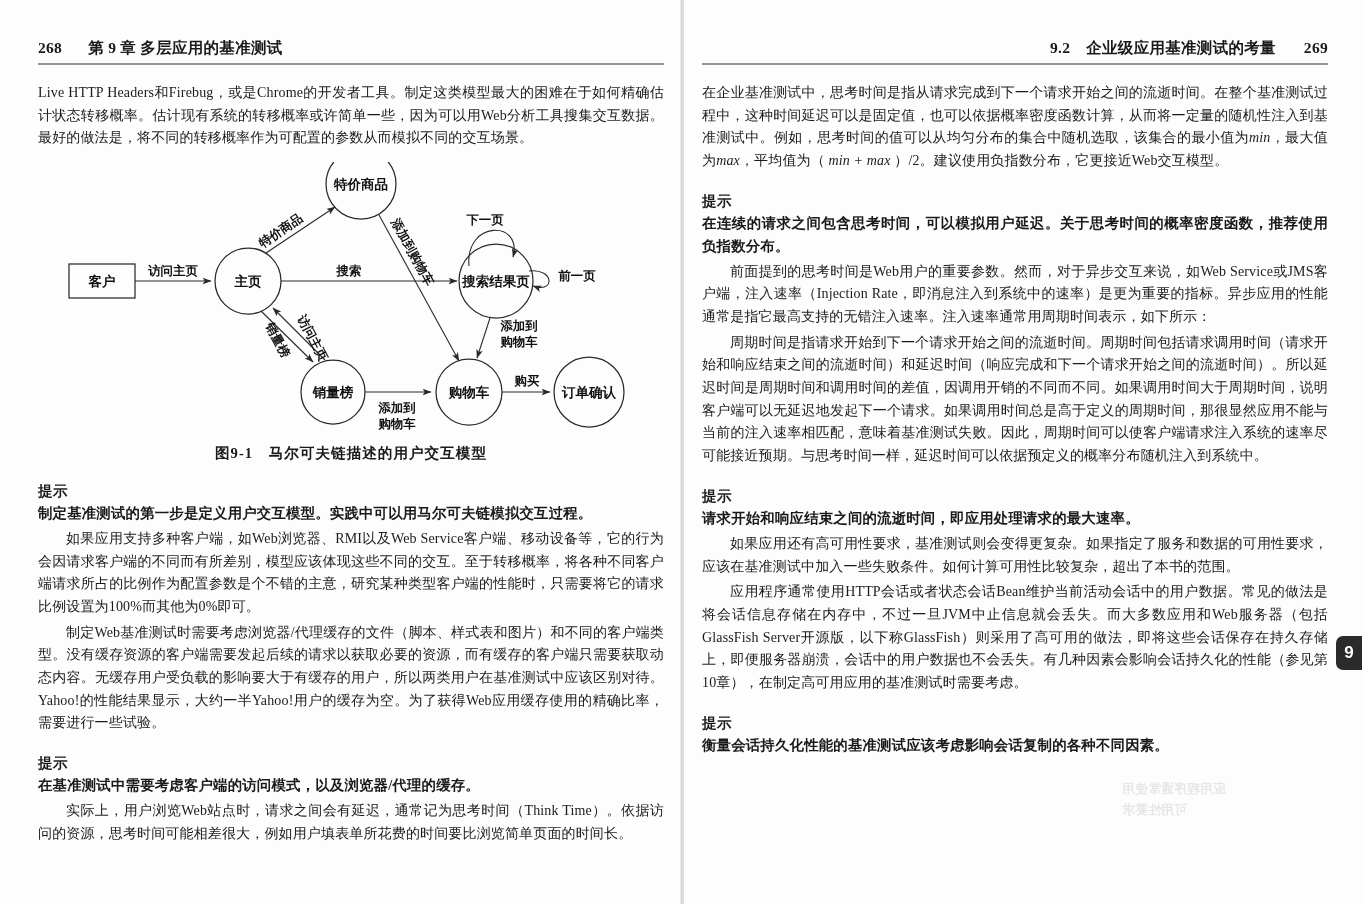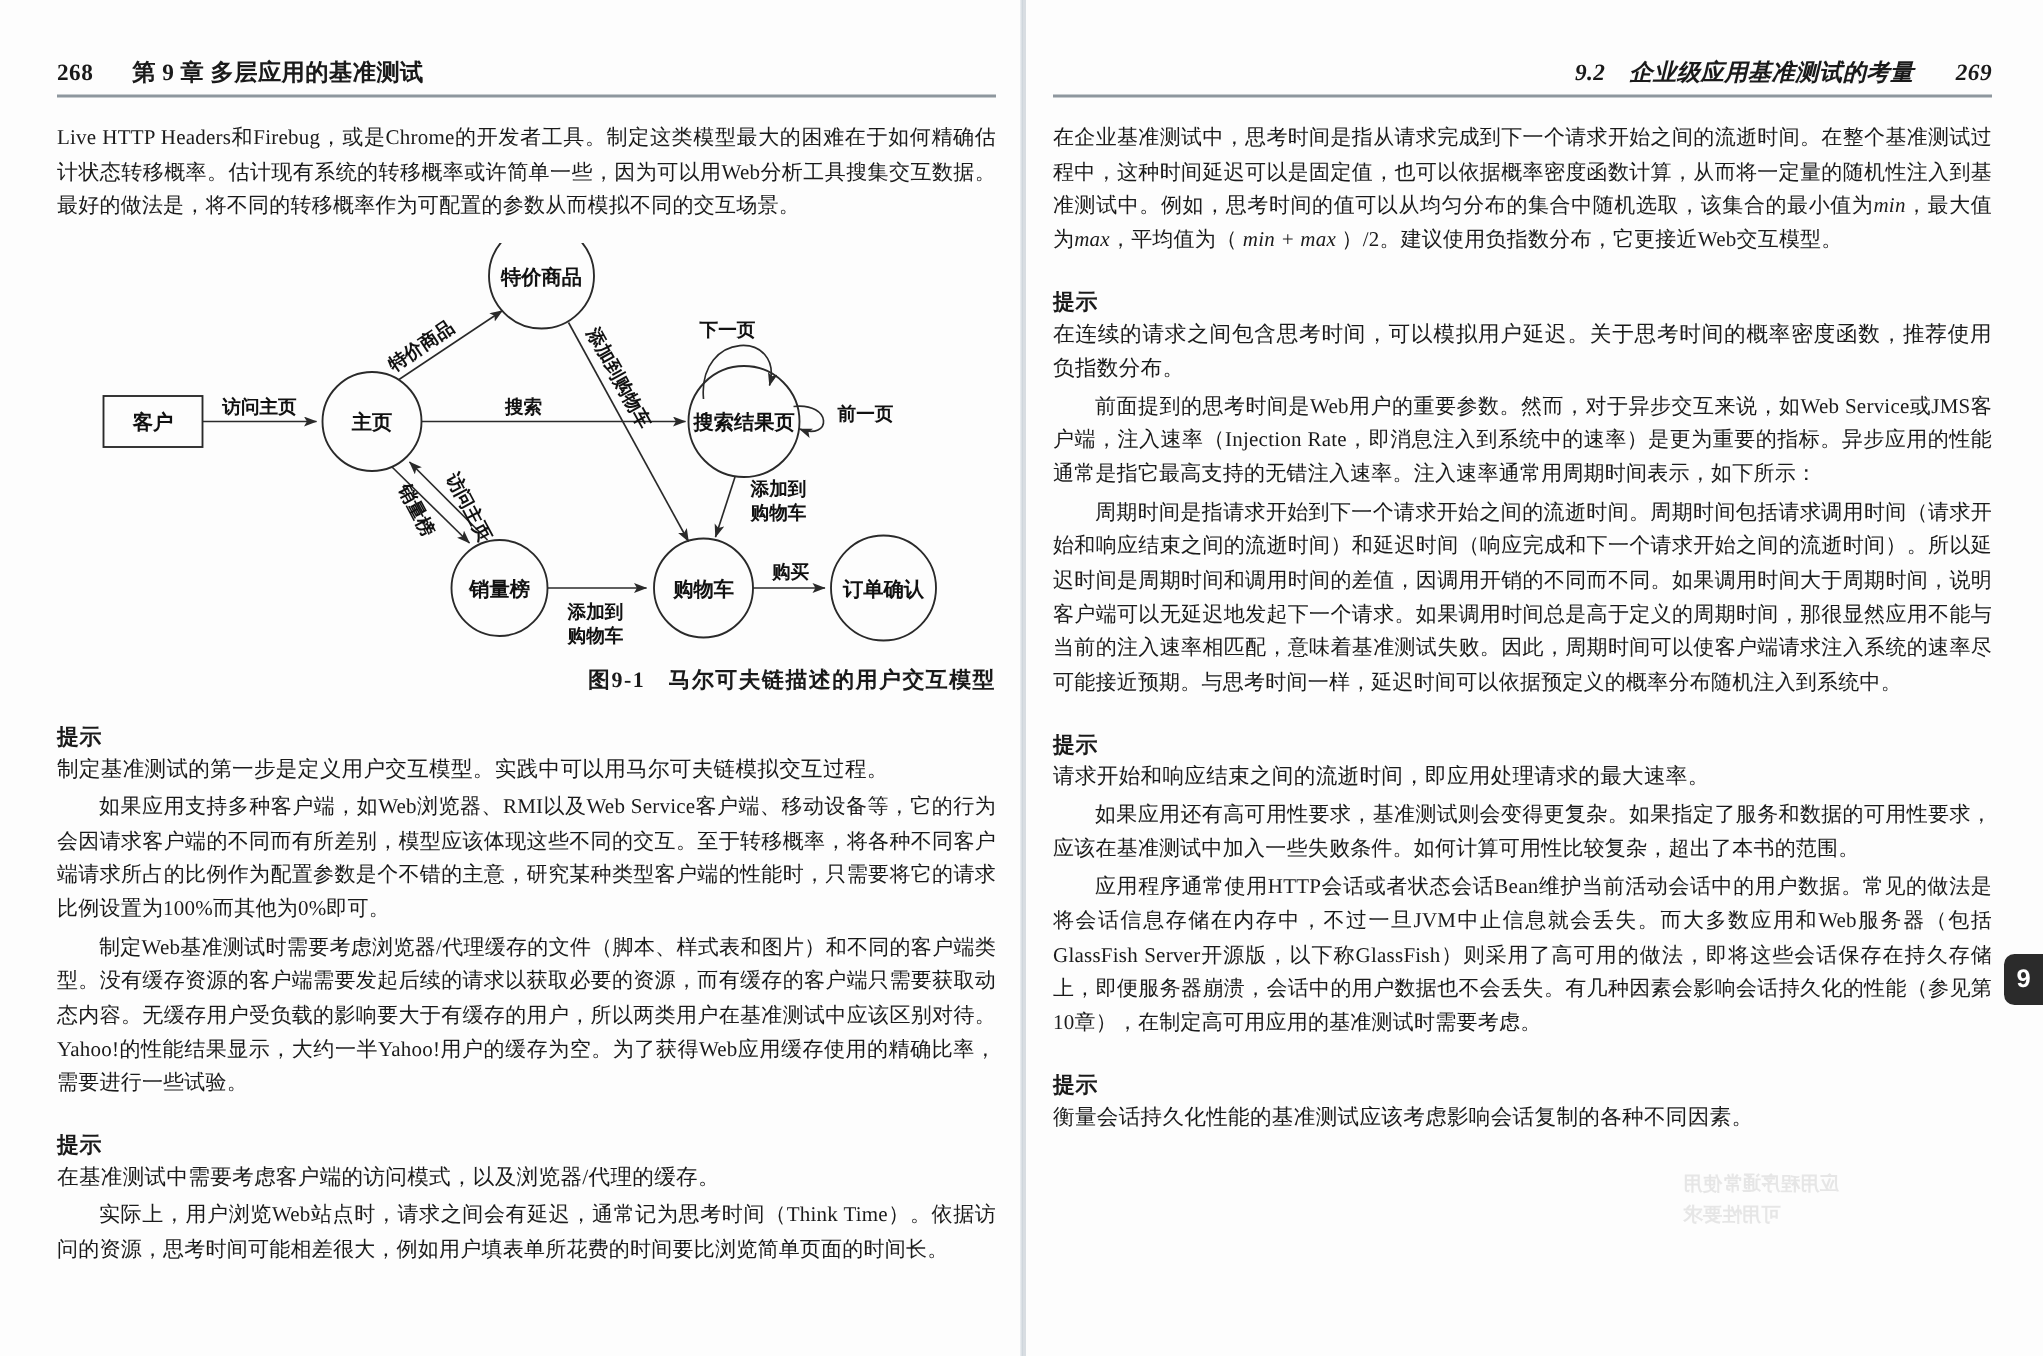--- a/index.html
+++ b/index.html
@@ -48,21 +48,21 @@
   
   .runhead {
     display: flex;
     align-items: baseline;
     font-weight: bold;
     font-size: 15.5px;
     padding-top: 38px;
     letter-spacing: 0.3px;
   }
   .runhead.left .folio { margin-right: 26px; }
-  .runhead.right { justify-content: flex-end; font-style: italic; }
+  .runhead.right { justify-content: flex-end; }
   .runhead.right .folio { margin-left: 28px; }
   .runhead .sectnum { margin-right: 16px; }
   .rule {
     border-bottom: 2.2px solid #8e979e;
     margin-top: 4px;
   }
 
   
   p.body {
     font-size: 14px;
@@ -88,35 +88,35 @@
     margin-top: 19px;
   }
   .tip-title {
     font-weight: bold;
     font-size: 14.6px;
     letter-spacing: 0.4px;
     margin-bottom: 1px;
   }
   .tip-body {
     font-size: 14.4px;
-    font-weight: normal;
+    font-weight: bold;
     font-family: "Liberation Serif", "DejaVu Serif", serif;
     line-height: 1.6;
     text-align: justify;
     text-justify: inter-ideograph;
     letter-spacing: 0.2px;
   }
 
   
   .figure {
     margin: 12px 0 0 0;
   }
   .figure svg { display: block; margin: 0 auto; }
   .figcap {
-    text-align: right;
+    text-align: center;
     font-size: 14.6px;
     font-weight: bold;
     margin-top: 2px;
     letter-spacing: 1px;
   }
   .node-label {
     font-family: "Liberation Serif", "DejaVu Serif", serif;
     font-size: 13.5px;
     font-weight: bold;
     fill: #111;

